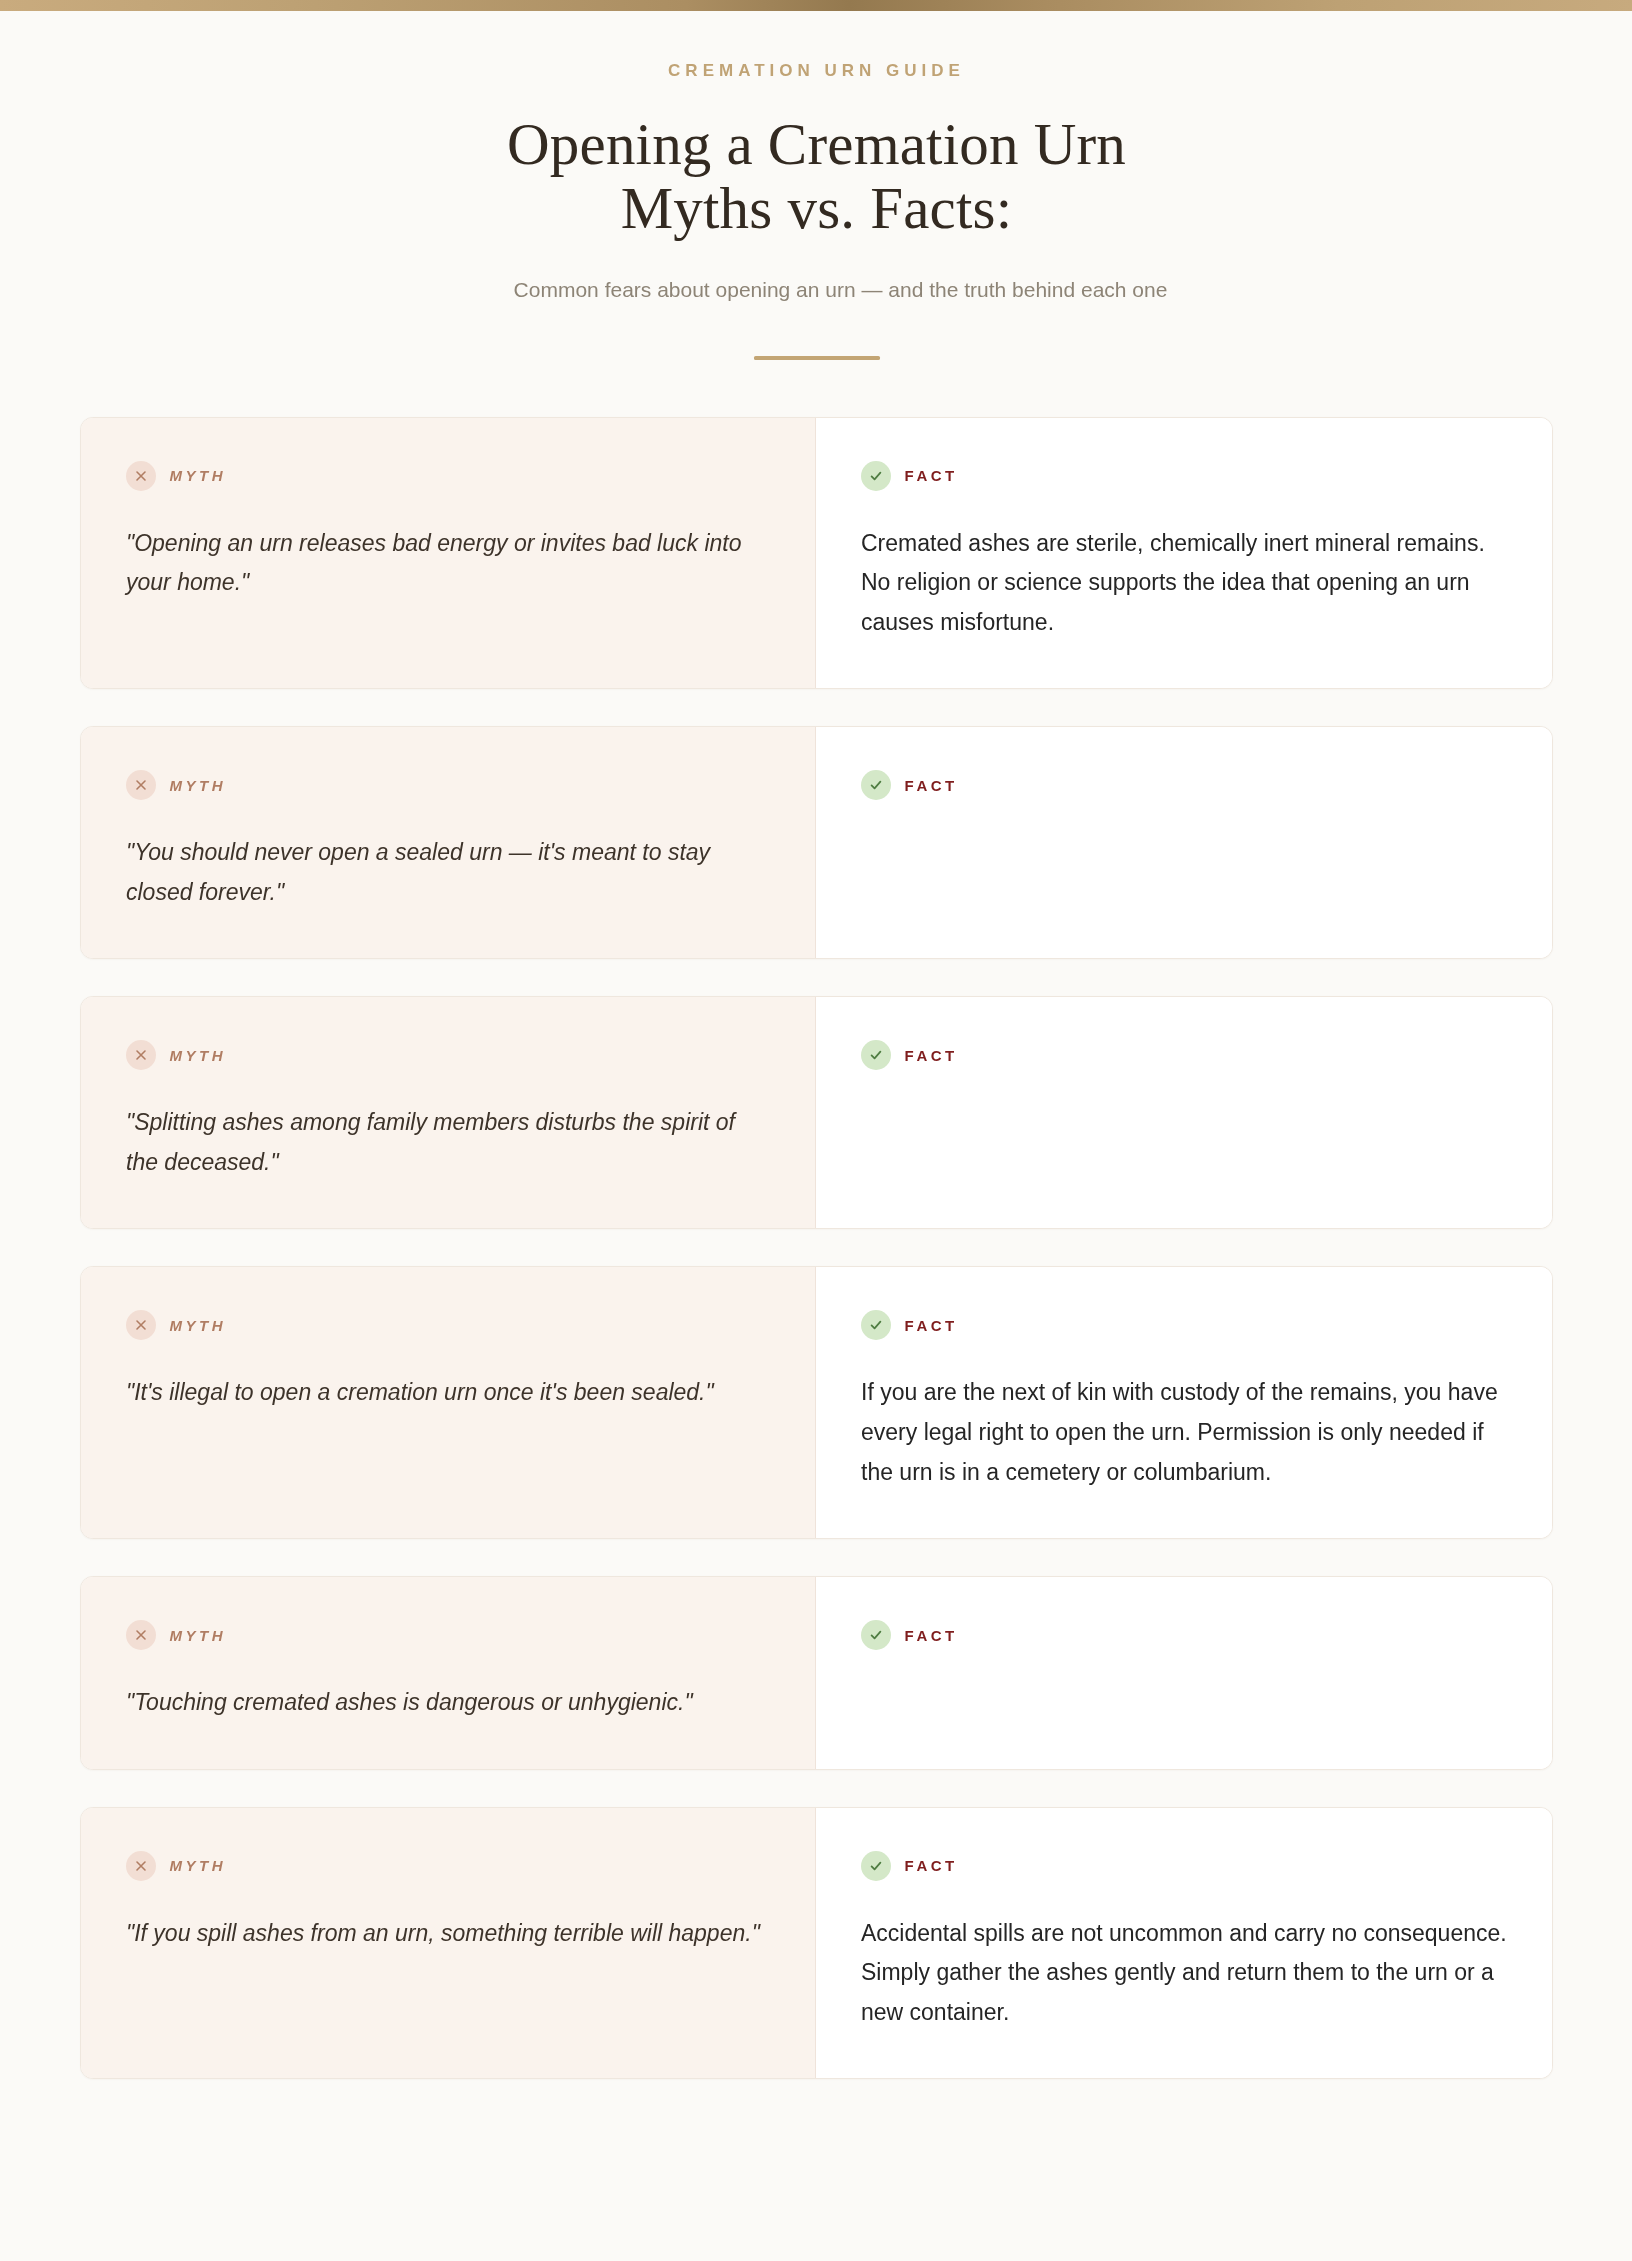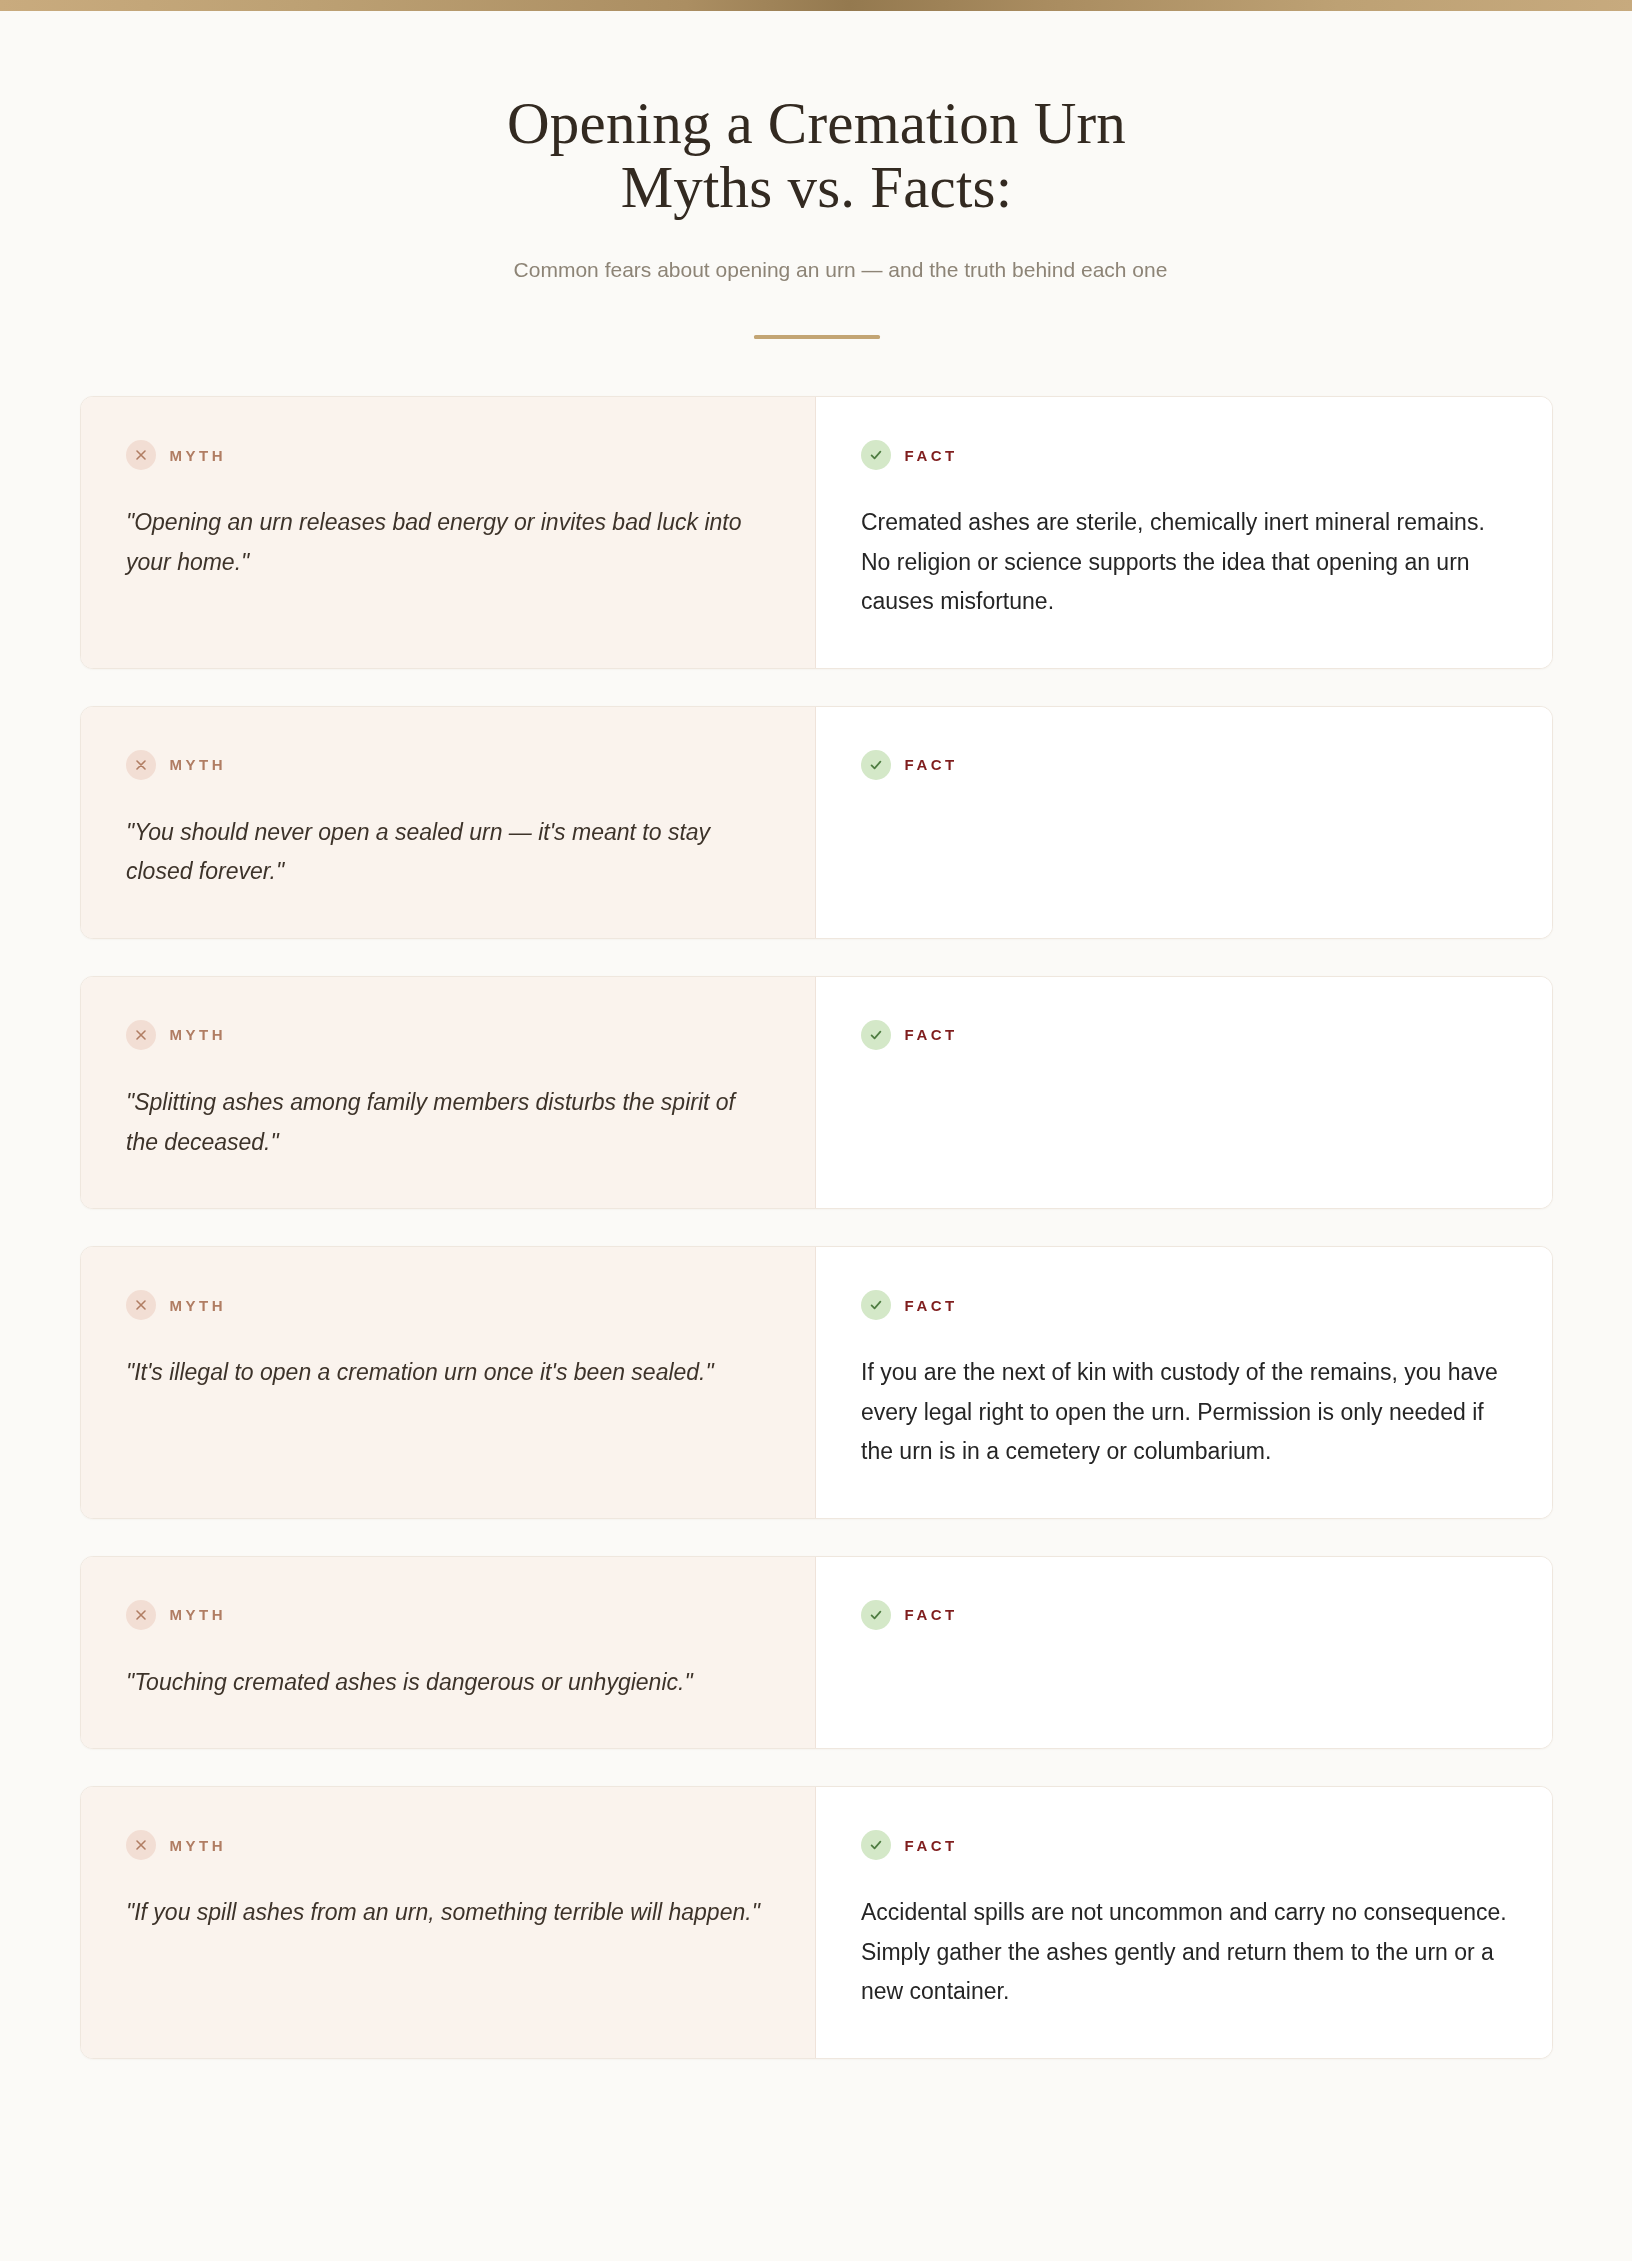--- a/index.html
+++ b/index.html
@@ -138,21 +138,21 @@
 
   .badge-icon svg { display: block; }
 
   .badge-label {
     font-size: 15px;
     font-weight: 700;
     letter-spacing: 3.5px;
     text-transform: uppercase;
     line-height: 1;
   }
-  .badge-label.myth { color: #b07d63; }
+  .badge-label.myth { color: #b07d63; font-style: italic; }
   .badge-label.fact { color: #7f1d1d; }
 
   .myth-text {
     margin-top: 32px;
     font-size: 23px;
     line-height: 1.72;
     font-style: italic;
     color: #3d332a;
     font-weight: 400;
     max-width: 663px;
@@ -168,20 +168,21 @@
   }
 </style>
 </head>
 <body>
 
 <div class="page">
 
   <div class="topbar"></div>
 
   <div class="header">
+    <div class="eyebrow">CREMATION URN GUIDE</div>
     <h1 class="title">
       <span class="line">Opening a Cremation Urn</span>
       <span class="line">Myths vs. Facts:</span>
     </h1>
     <div class="subtitle">Common fears about opening an urn — and the truth behind each one</div>
     <div class="divider"></div>
   </div>
 
   <div class="cards">
 

